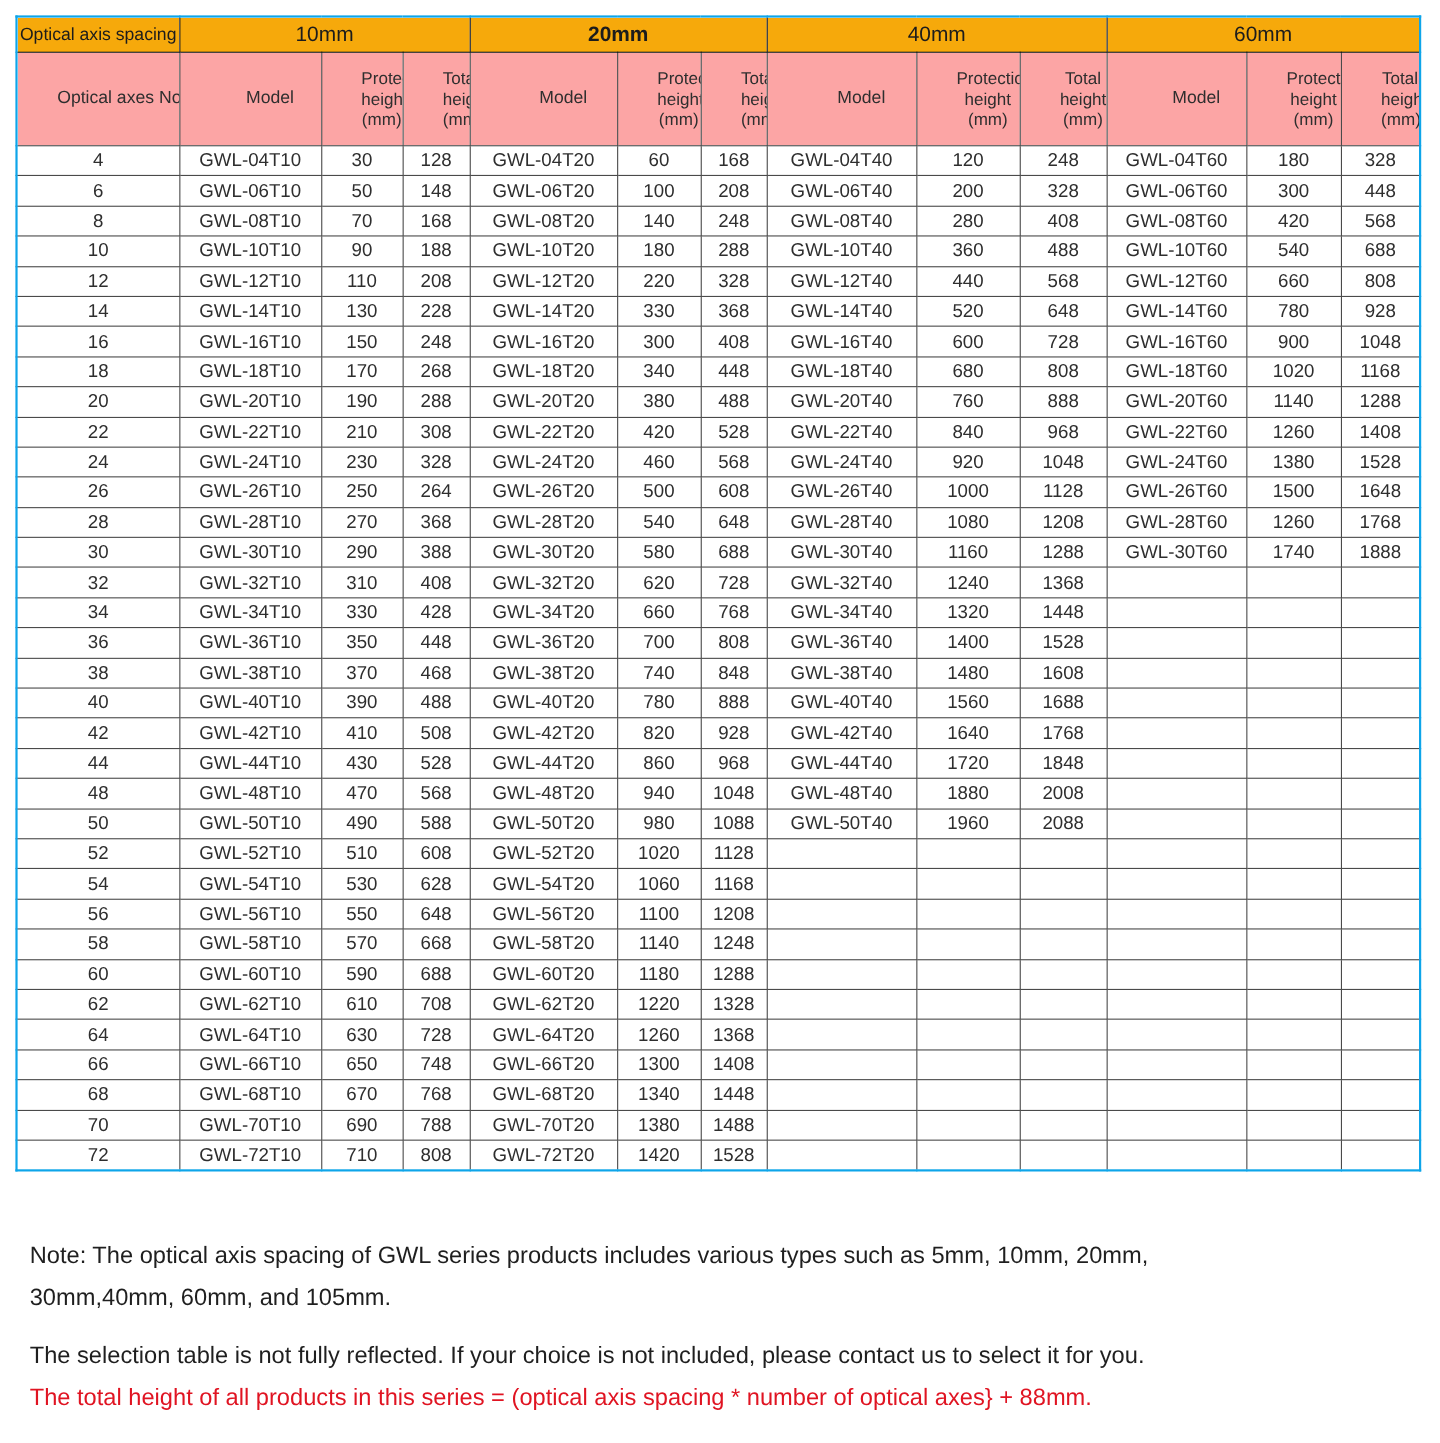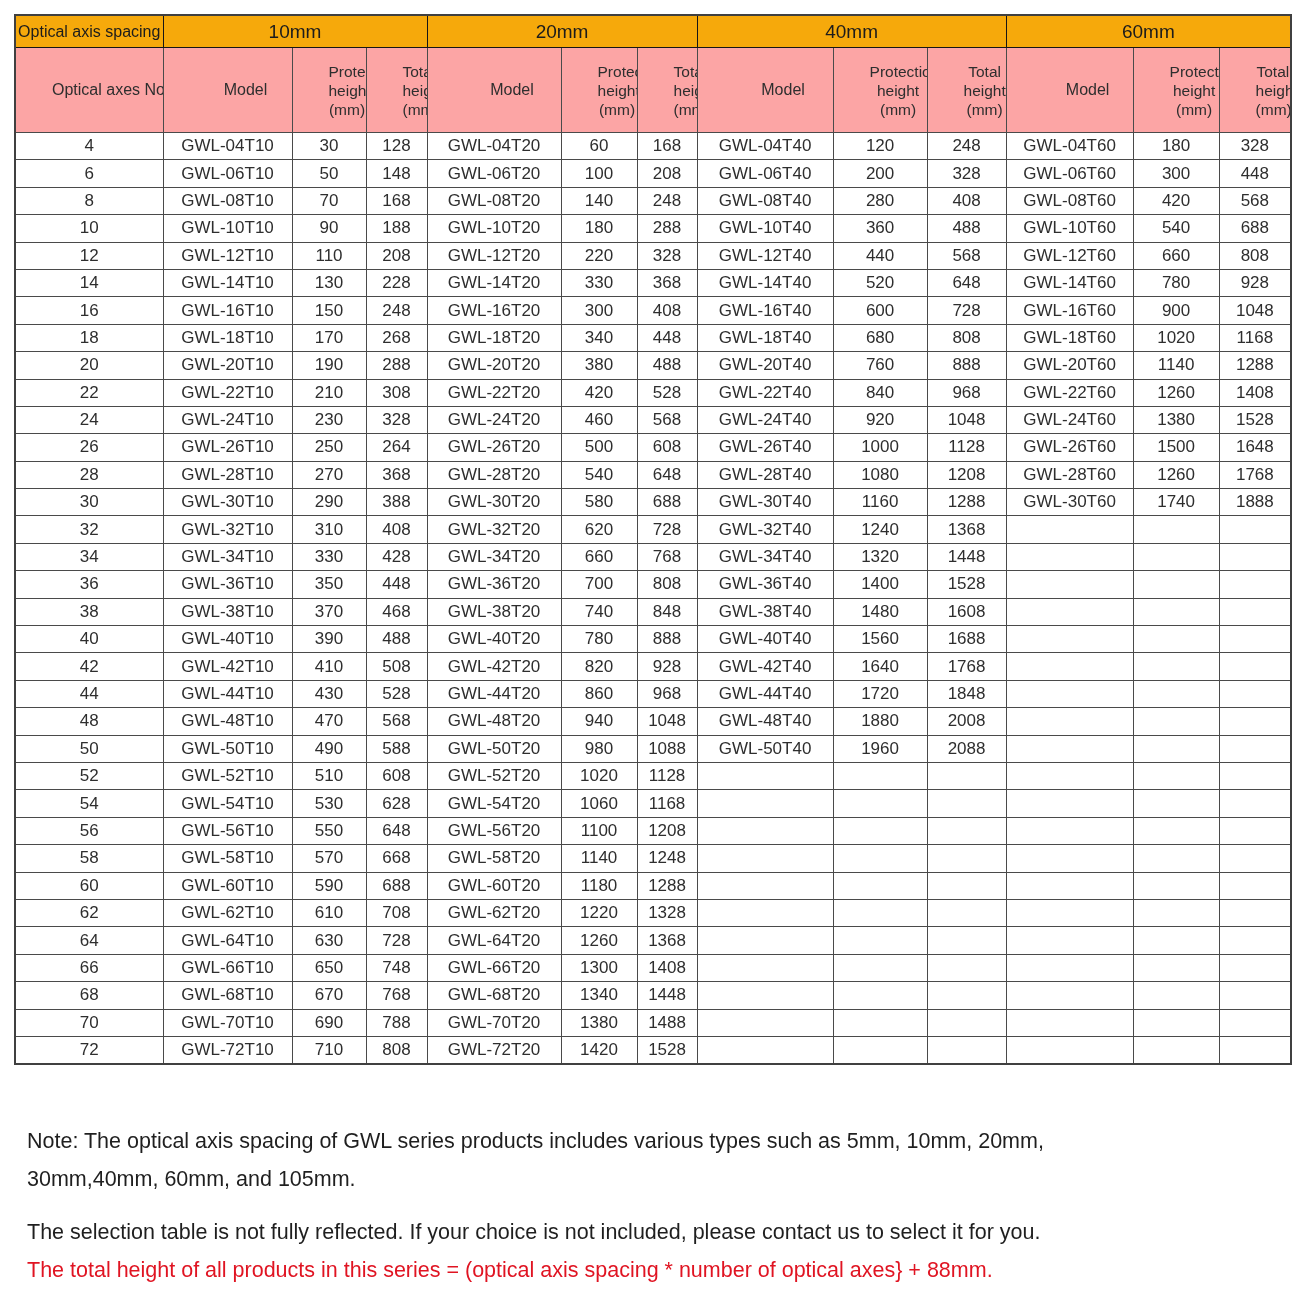--- a/index.html
+++ b/index.html
@@ -2,21 +2,21 @@
 <html><head>
 <meta charset="utf-8">
 <style>
   html, body { margin:0; padding:0; background:#ffffff; }
   body { width:1309px; height:1312px; font-family:"Liberation Sans", sans-serif; }
   .page { position:relative; width:1309px; height:1312px; overflow:hidden; }
 
   table.spec {
     position:absolute; left:14px; top:14px; width:1276px;
     border-collapse:collapse; table-layout:fixed;
-    border:2px solid #404040;
+    border:2px solid #0ea5e9;
   }
   table.spec th, table.spec td {
     border:1px solid #4a4a4a;
     padding:0; text-align:center; vertical-align:middle;
     overflow:hidden; white-space:nowrap;
   }
   tr.orange-row th {
     height:31px; font-weight:normal; font-size:19px; color:#1c1c1c;
     border:1px solid #161616;
   }
@@ -52,21 +52,21 @@
         <col style="width:94px">
         <col style="width:79px">
       <col style="width:127px">
         <col style="width:86px">
         <col style="width:72px">
     </colgroup>
     <thead>
       <tr class="orange-row">
         <th class="spacing orange" style="background: rgb(246, 169, 11);">Optical axis spacing</th>
         <th colspan="3" class="orange" style="background: rgb(246, 169, 11);">10mm</th>
-        <th colspan="3" class="orange" style="background: rgb(246, 169, 11);">20mm</th>
+        <th colspan="3" class="orange" style="background: rgb(246, 169, 11); font-weight: bold;">20mm</th>
         <th colspan="3" class="orange" style="background: rgb(246, 169, 11);">40mm</th>
         <th colspan="3" class="orange" style="background: rgb(246, 169, 11);">60mm</th>
       </tr>
       <tr class="sub-row">
         <th>Optical axes No.</th>
         <th>Model</th>
         <th class="ml">Protection
 height
 (mm)</th>
         <th class="ml">Total

